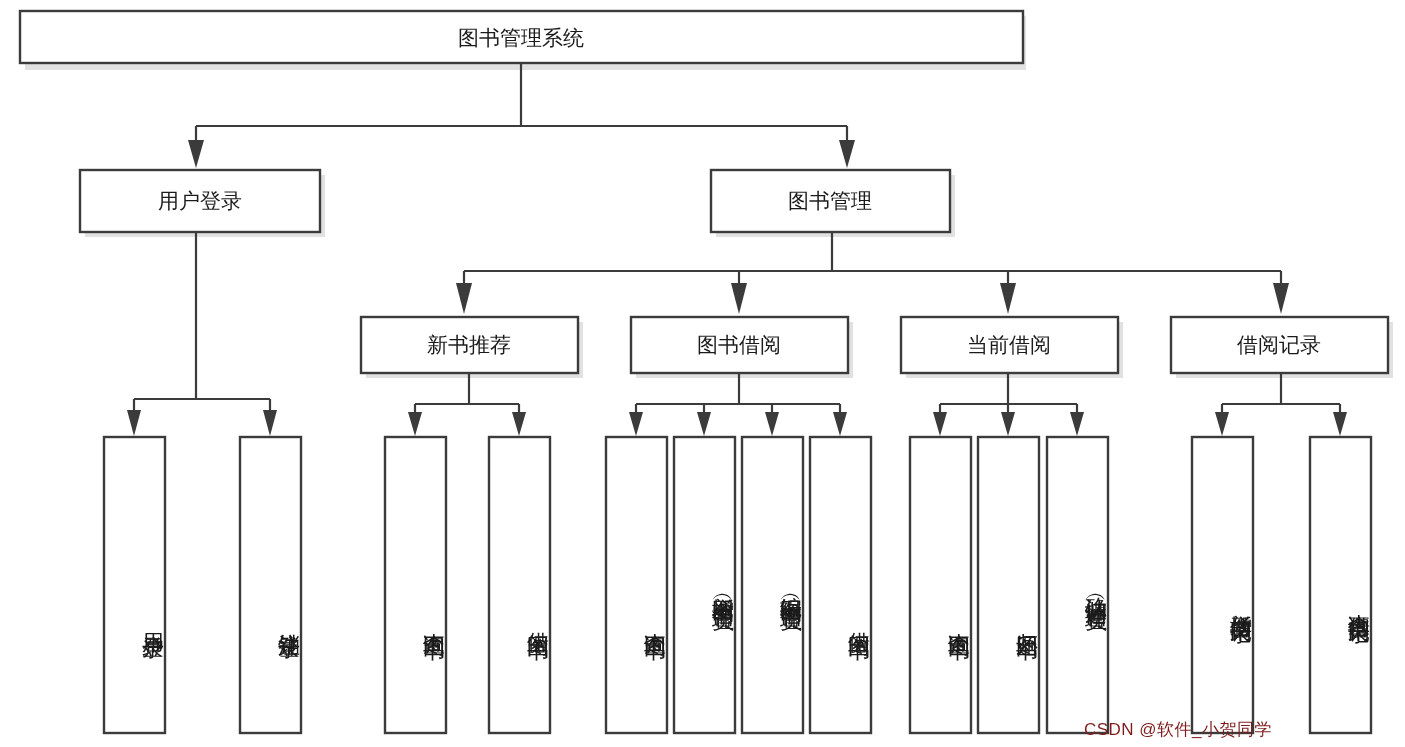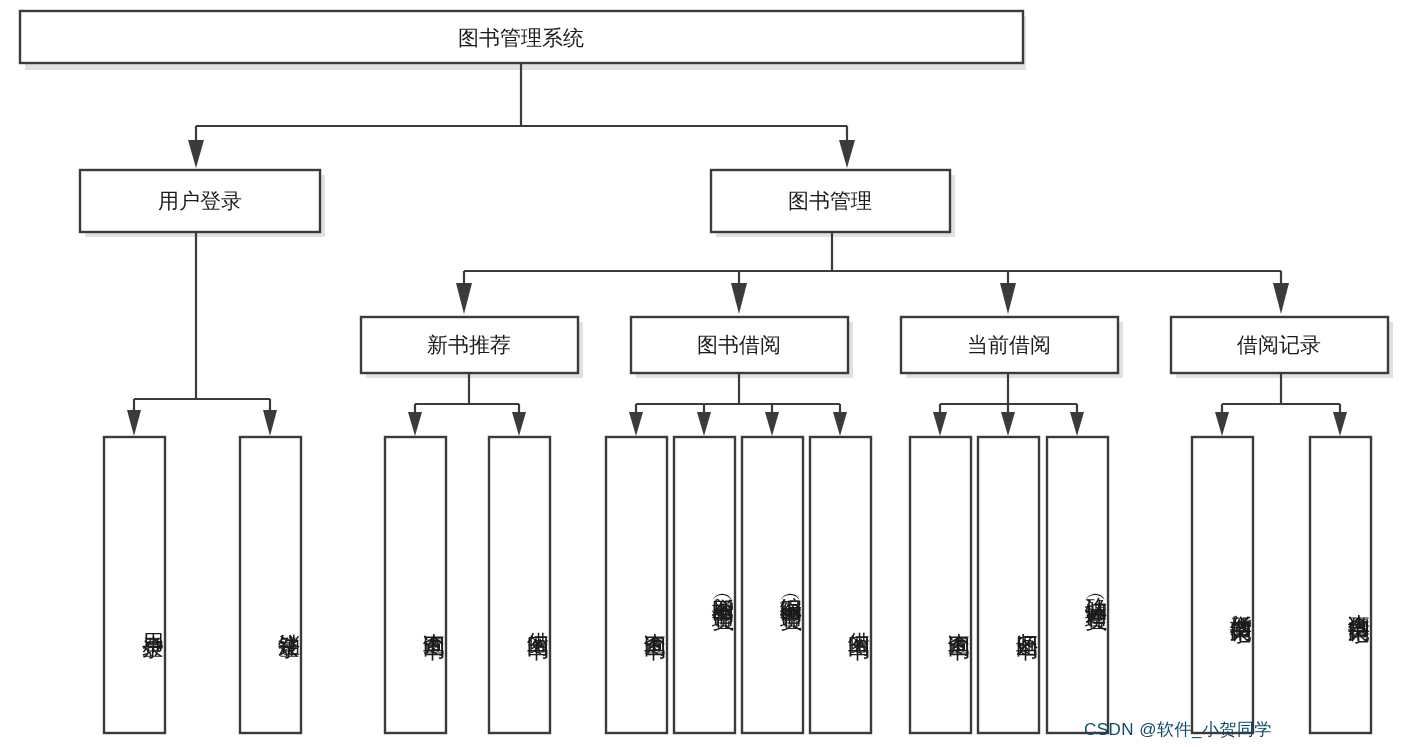--- a/index.html
+++ b/index.html
@@ -67,21 +67,21 @@
     justify-content: center;
     white-space: nowrap;
     pointer-events: none;
   }
   .watermark {
     position: absolute;
     right: 8px;
     bottom: 6px;
     font-family: "Liberation Sans", "DejaVu Sans", sans-serif;
     font-size: 17px;
-    color: #0c4a6e;
+    color: #7f1d1d;
     letter-spacing: 0.5px;
     white-space: nowrap;
   }
 </style>
 </head>
 <body>
 
 <div id="diagram-root">
 
   <svg id="tree-svg" viewBox="0 0 1405 747">

